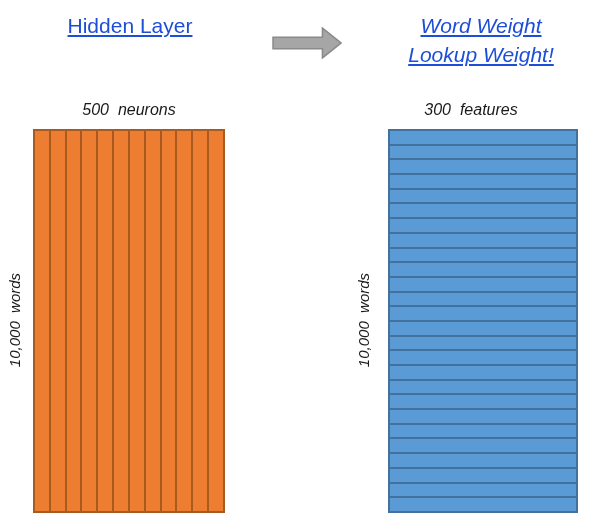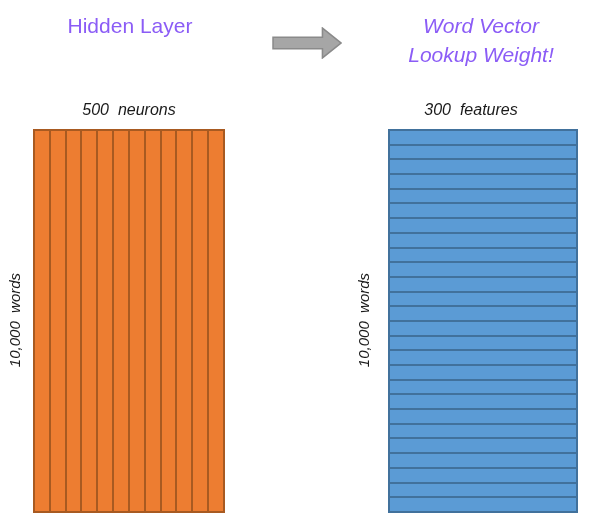--- a/index.html
+++ b/index.html
@@ -11,21 +11,22 @@
     background: #ffffff;
     overflow: hidden;
   }
   .title {
     position: absolute;
     top: 11px;
     width: 220px;
     text-align: center;
     font-size: 21px;
     line-height: 29px;
-    color: #8b5cf6;
+    color: #1d4ed8;
+    text-decoration: underline;
   }
   .title-left { left: 20px; }
   .title-right { left: 371px; font-style: italic; }
   .top-label {
     position: absolute;
     top: 101px;
     height: 22px;
     text-align: center;
     font-style: italic;
     font-size: 16px;
@@ -84,21 +85,21 @@
 
   <div class="title title-left">
     <div>Hidden Layer</div>
   </div>
 
   <svg class="arrow-svg" viewBox="0 0 68 31" xmlns="http://www.w3.org/2000/svg">
     <polygon id="arrow-shape" points="1,10 49,10 49,1 67,15.5 49,30 49,21 1,21" stroke-width="1.5" fill="#A6A6A6" stroke="#8A8A8A"></polygon>
   </svg>
 
   <div class="title title-right">
-    <div>Word Vector</div>
+    <div>Word Weight</div>
     <div>Lookup Weight!</div>
   </div>
 
   <div class="top-label top-label-left">500  neurons</div>
 
   <div class="top-label top-label-right">300  features</div>
 
   <div class="side-label side-label-left">10,000  words</div>
 
   <div class="side-label side-label-right">10,000  words</div>

